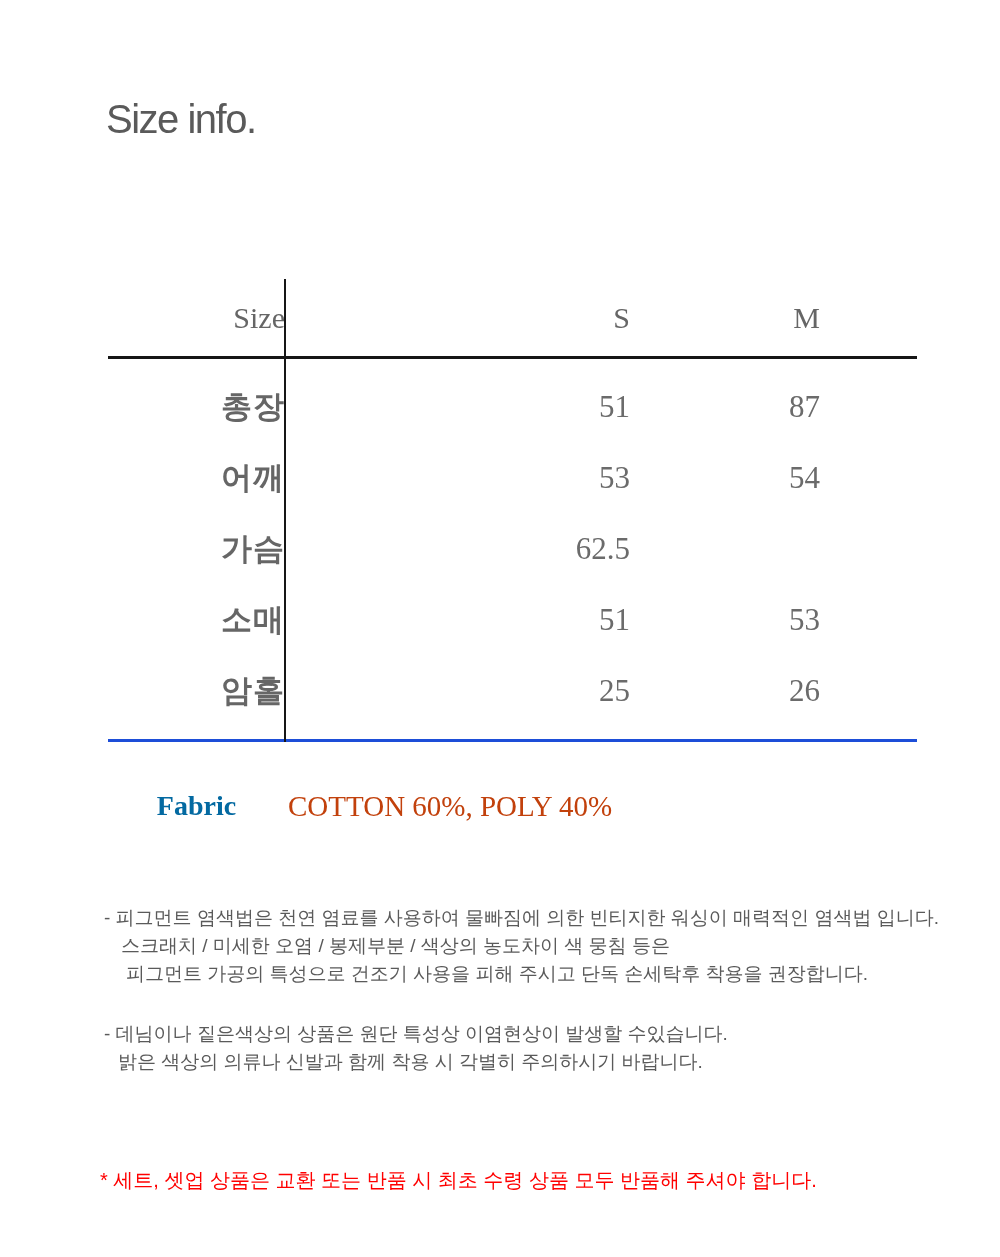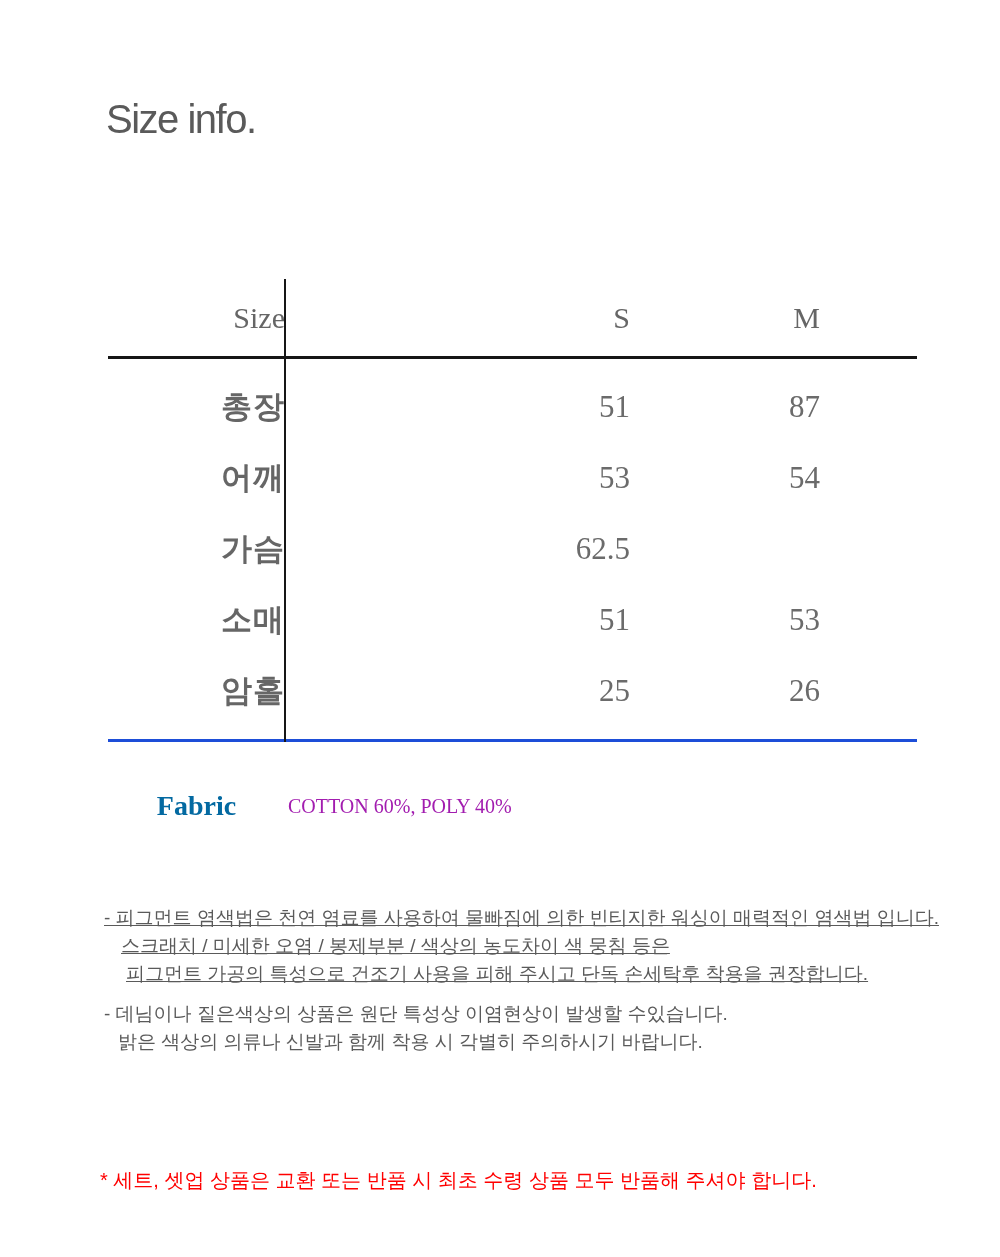--- a/index.html
+++ b/index.html
@@ -89,37 +89,37 @@
   }
   .fabric-label {
     text-align: center;
     font-family: "Liberation Serif", serif;
     font-weight: 700;
     font-size: 28px;
     color: #0369a1;
   }
   .fabric-value {
     font-family: "Liberation Serif", serif;
-    font-size: 20px;
-    color: #a21caf;
+    font-size: 29px;
+    color: #c2410c;
     padding-left: 3px;
   }
 
   
   .notes {
     position: absolute;
     left: 104px;
     top: 904px;
     width: 870px;
     font-size: 19px;
     line-height: 28px;
     color: #5a5a5a;
   }
   .note { margin: 0; }
-  .note.gap-lg { margin-bottom: 12px; text-decoration: underline; }
+  .note.gap-lg { margin-bottom: 32px; }
   .note.gap-sm { margin-bottom: 9px; }
   .nline { display: block; }
   .ind14 { padding-left: 14px; }
   .ind17 { padding-left: 17px; }
   .ind22 { padding-left: 22px; }
 
   
   .warning {
     position: absolute;
     left: 100px;

